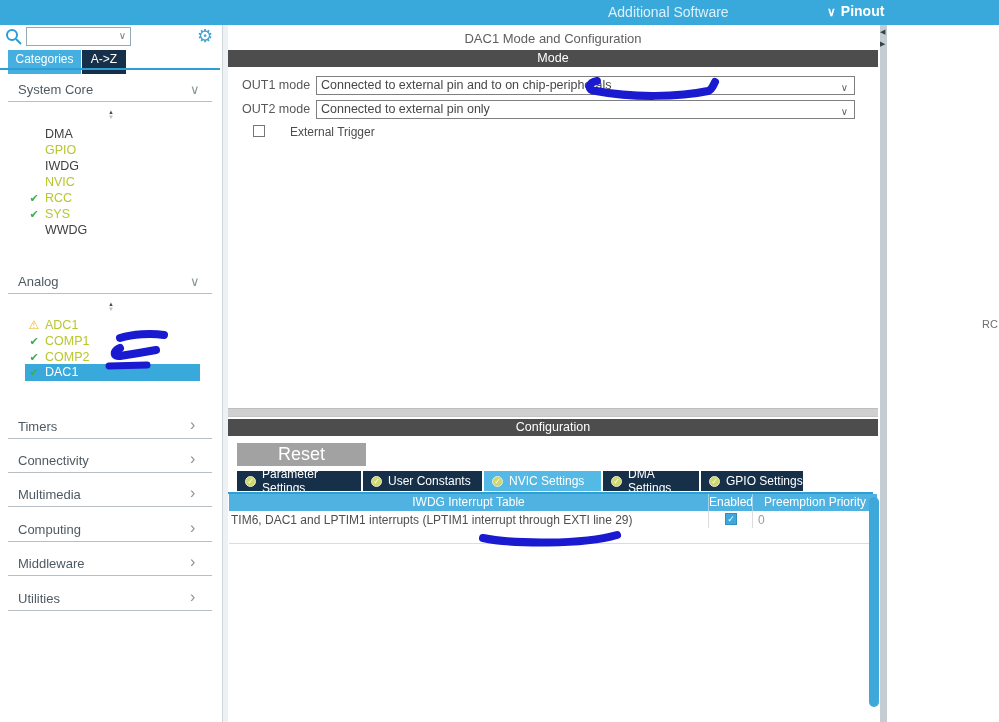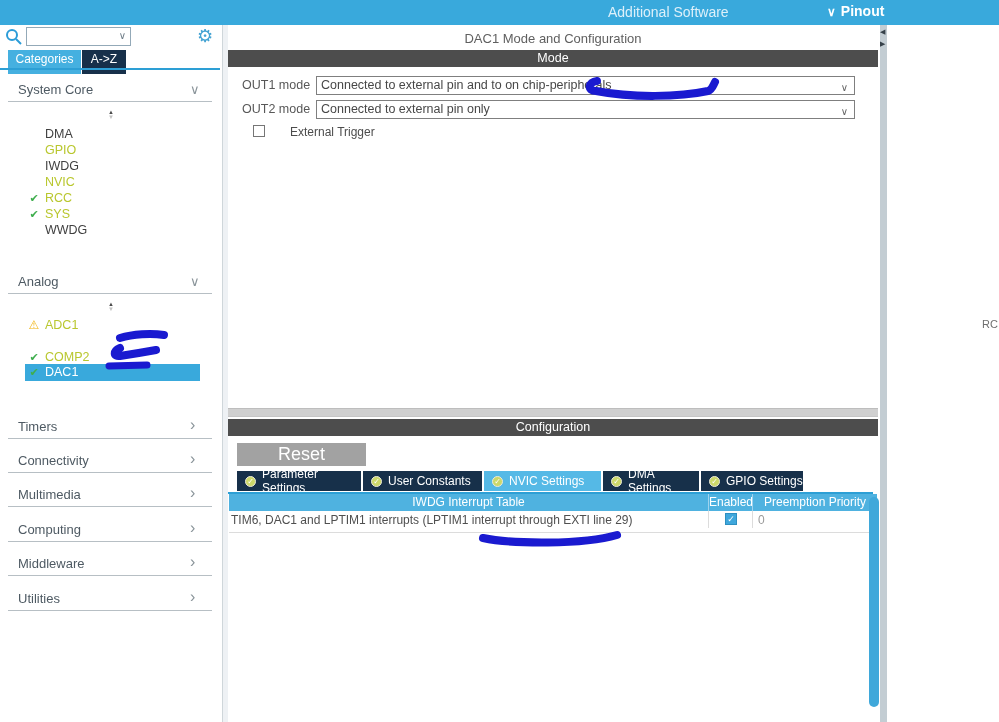--- a/index.html
+++ b/index.html
@@ -74,21 +74,21 @@
   .tabdot { width:11px; height:11px; border-radius:50%; background:#ccd86a; border:1px solid #eceadb;
     color:#fff; font-size:8px; line-height:10px; text-align:center; flex:0 0 auto; }
   .tabs-underline { position:absolute; left:0; top:467px; width:645px; height:2px; background:#2d9fd5; }
 
   .tbl-header { position:absolute; left:1px; top:469px; width:648px; height:17px; background:#4fb2e0; color:#fff; font-size:12px; }
   .tbl-header .c1 { position:absolute; left:0; width:479px; text-align:center; line-height:17px; }
   .tbl-header .c2 { position:absolute; left:480px; width:43px; text-align:center; line-height:17px; }
   .tbl-header .c3 { position:absolute; left:524px; width:124px; text-align:center; line-height:17px; }
   .tbl-header .vline { position:absolute; top:0; width:1px; height:17px; background:#9ed3ee; }
 
-  .tbl-row { position:absolute; left:1px; top:486px; width:648px; height:22px; background:#fff; border-bottom:1px solid #dcdcdc; }
+  .tbl-row { position:absolute; left:1px; top:486px; width:648px; height:33px; background:#fff; border-bottom:1px solid #dcdcdc; }
   .tbl-row .name { position:absolute; left:2px; top:2px; font-size:12px; color:#4f4f4f; white-space:nowrap; }
   .tbl-row .vline { position:absolute; top:0; width:1px; height:17px; background:#dcdcdc; }
   .row-cbx { position:absolute; left:496px; top:2px; width:12px; height:12px; background:#3fa7dc; border:1px solid #2e8fc0;
     color:#fff; font-size:9px; line-height:11px; text-align:center; }
   .prio { position:absolute; left:529px; top:2px; font-size:12px; color:#9a9a9a; }
 
   .vscroll-thumb { position:absolute; left:641px; top:472px; width:10px; height:210px; background:#3fa8da; border-radius:5px; }
 
   
   .vsplit2 { position:absolute; left:880px; top:25px; width:7px; height:697px; background:#c3cdd3; }
@@ -174,20 +174,24 @@
   <div class="side-line" style="top:268px;"></div>
   <div class="spinner" style="top:277px;">
       <span class="up"></span>
       <span class="down"></span>
     </div>
 
   <div class="p-item" style="top:292px;">
       <span class="icn warning-icon"></span>
       <span class="lbl it-green">ADC1</span>
     </div>
+  <div class="p-item" style="top:308px;">
+      <span class="icn check-icon"></span>
+      <span class="lbl it-green">COMP1</span>
+    </div>
   <div class="p-item" style="top:324px;">
       <span class="icn check-icon"></span>
       <span class="lbl it-green">COMP2</span>
     </div>
   <div class="p-item selected" style="top:339px;">
       <span class="icn check-icon"></span>
       <span class="lbl">DAC1</span>
     </div>
 
   <div class="side-header" style="top:394px;">Timers</div>

